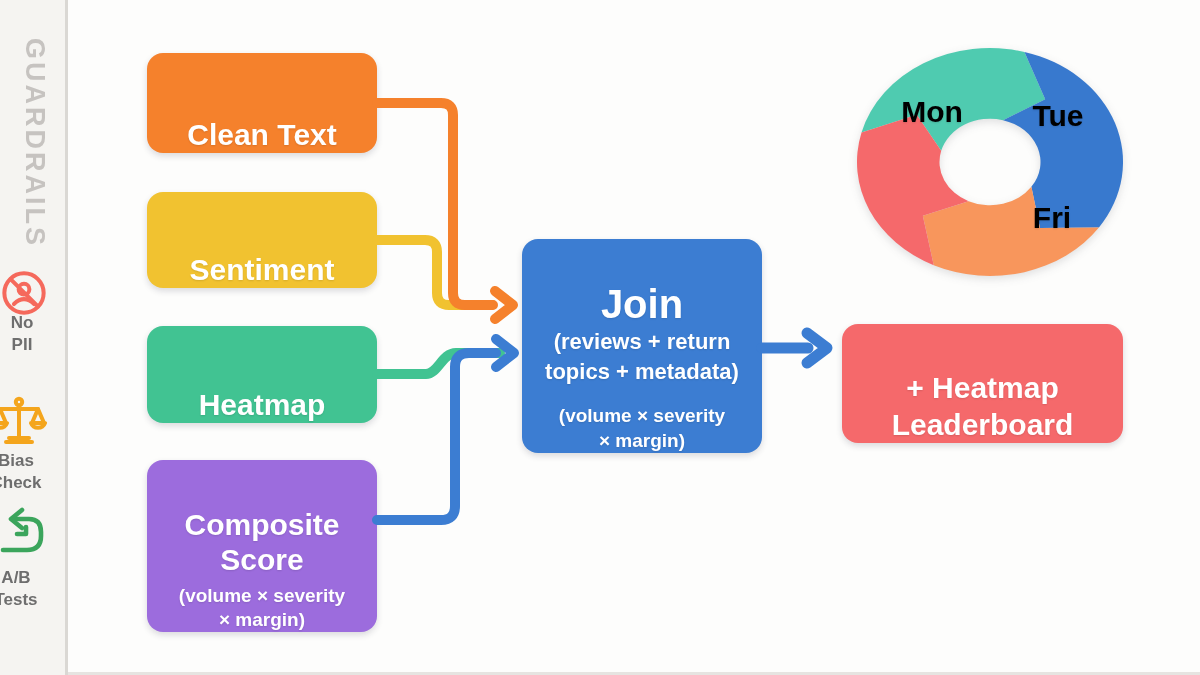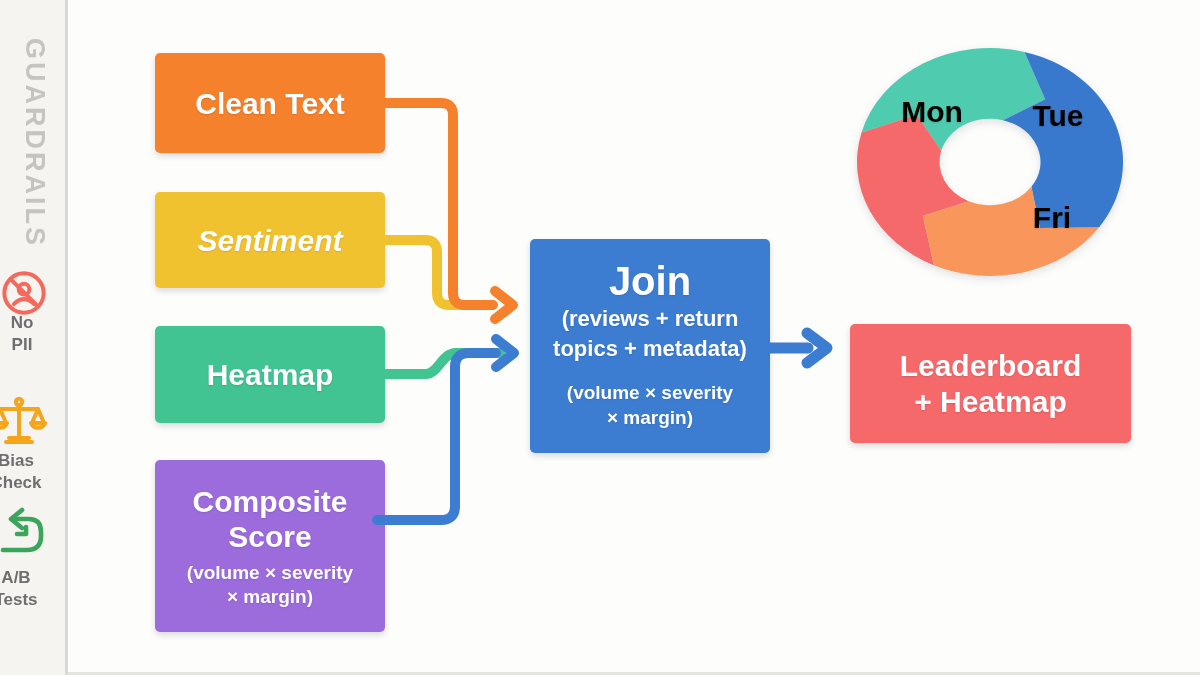--- a/index.html
+++ b/index.html
@@ -15,31 +15,30 @@
     position:absolute;left:50px;top:38px;transform:rotate(90deg);transform-origin:0 0;
     white-space:nowrap;font-size:27px;font-weight:bold;letter-spacing:3px;color:#C6C3C0;
   }
   .side-item-label{
     position:absolute;width:60px;text-align:center;color:#6E6E6E;
     font-size:17px;font-weight:bold;line-height:22px;
   }
   .side-icon{position:absolute;}
   
   .box{
-    position:absolute;border-radius:5px;color:#fff;
-    display:flex;flex-direction:column;align-items:center;justify-content:center;
+    position:absolute;border-radius:16px;color:#fff;
+    display:flex;flex-direction:column;align-items:center;justify-content:flex-end;
     text-align:center;font-weight:bold;
     box-shadow:0 3px 6px rgba(40,40,60,.16);
     text-shadow:0 1px 2px rgba(0,0,0,.12);
-    margin-left:8px;
   }
   .box-title{font-size:30px;line-height:37px;}
   .box-sub{font-size:19px;line-height:24px;margin-top:6px;}
   #box-clean{left:147px;top:53px;width:230px;height:100px;background:#F5812C;}
-  #box-sentiment{left:147px;top:192px;width:230px;height:96px;background:#F1C230;font-style:italic;}
+  #box-sentiment{left:147px;top:192px;width:230px;height:96px;background:#F1C230;}
   #box-topics{left:147px;top:326px;width:230px;height:97px;background:#41C392;}
   #box-composite{left:147px;top:460px;width:230px;height:172px;background:#9C6CDD;}
   #box-join{left:522px;top:239px;width:240px;height:214px;background:#3C7DD2;}
   #box-join .join-title{font-size:40px;line-height:38px;}
   #box-join .join-sub1{font-size:22px;line-height:30px;margin-top:4px;}
   #box-join .join-sub2{font-size:19px;line-height:25px;margin-top:16px;}
   #box-leaderboard{left:842px;top:324px;width:281px;height:119px;background:#F5696B;}
   
   #donut{position:absolute;left:850px;top:37px;filter:drop-shadow(0 3px 4px rgba(40,40,60,.14));}
   .donut-label{
@@ -122,22 +121,22 @@
 
   <div class="box" id="box-join">
     <div class="join-title">Join</div>
     <div class="join-sub1">(reviews + return</div>
     <div class="join-sub1" style="margin-top:0;">topics + metadata)</div>
     <div class="join-sub2">(volume × severity</div>
     <div class="join-sub2" style="margin-top:0;">× margin)</div>
   </div>
 
   <div class="box" id="box-leaderboard">
+    <div class="box-title" style="margin-top:-1px;">+ Heatmap</div>
     <div class="box-title">Leaderboard</div>
-    <div class="box-title" style="margin-top:-1px;">+ Heatmap</div>
   </div>
 
   <svg id="arrows" width="1200" height="675" viewBox="0 0 1200 675">
     <g fill="none" stroke-linecap="round" stroke-linejoin="round">
       <path stroke="#F1C230" stroke-width="10" d="M377 240 H425 Q437 240 437 252 V293 Q437 305 449 305 H492"></path>
       <path stroke="#F5812C" stroke-width="10" d="M377 103 H441 Q453 103 453 115 V293 Q453 305 465 305 H493"></path>
       <polyline stroke="#F5812C" stroke-width="10" points="495,291 513,305 495,319"></polyline>
       <path stroke="#41C392" stroke-width="10" d="M377 374 H426 C438 374 442 353 456 353 H500"></path>
       <path stroke="#3C7DD2" stroke-width="10" d="M377 520 H441 Q455 520 455 506 V367 Q455 353 469 353 H496"></path>
       <polyline stroke="#3C7DD2" stroke-width="10" points="496,339 514,353 496,367"></polyline>

